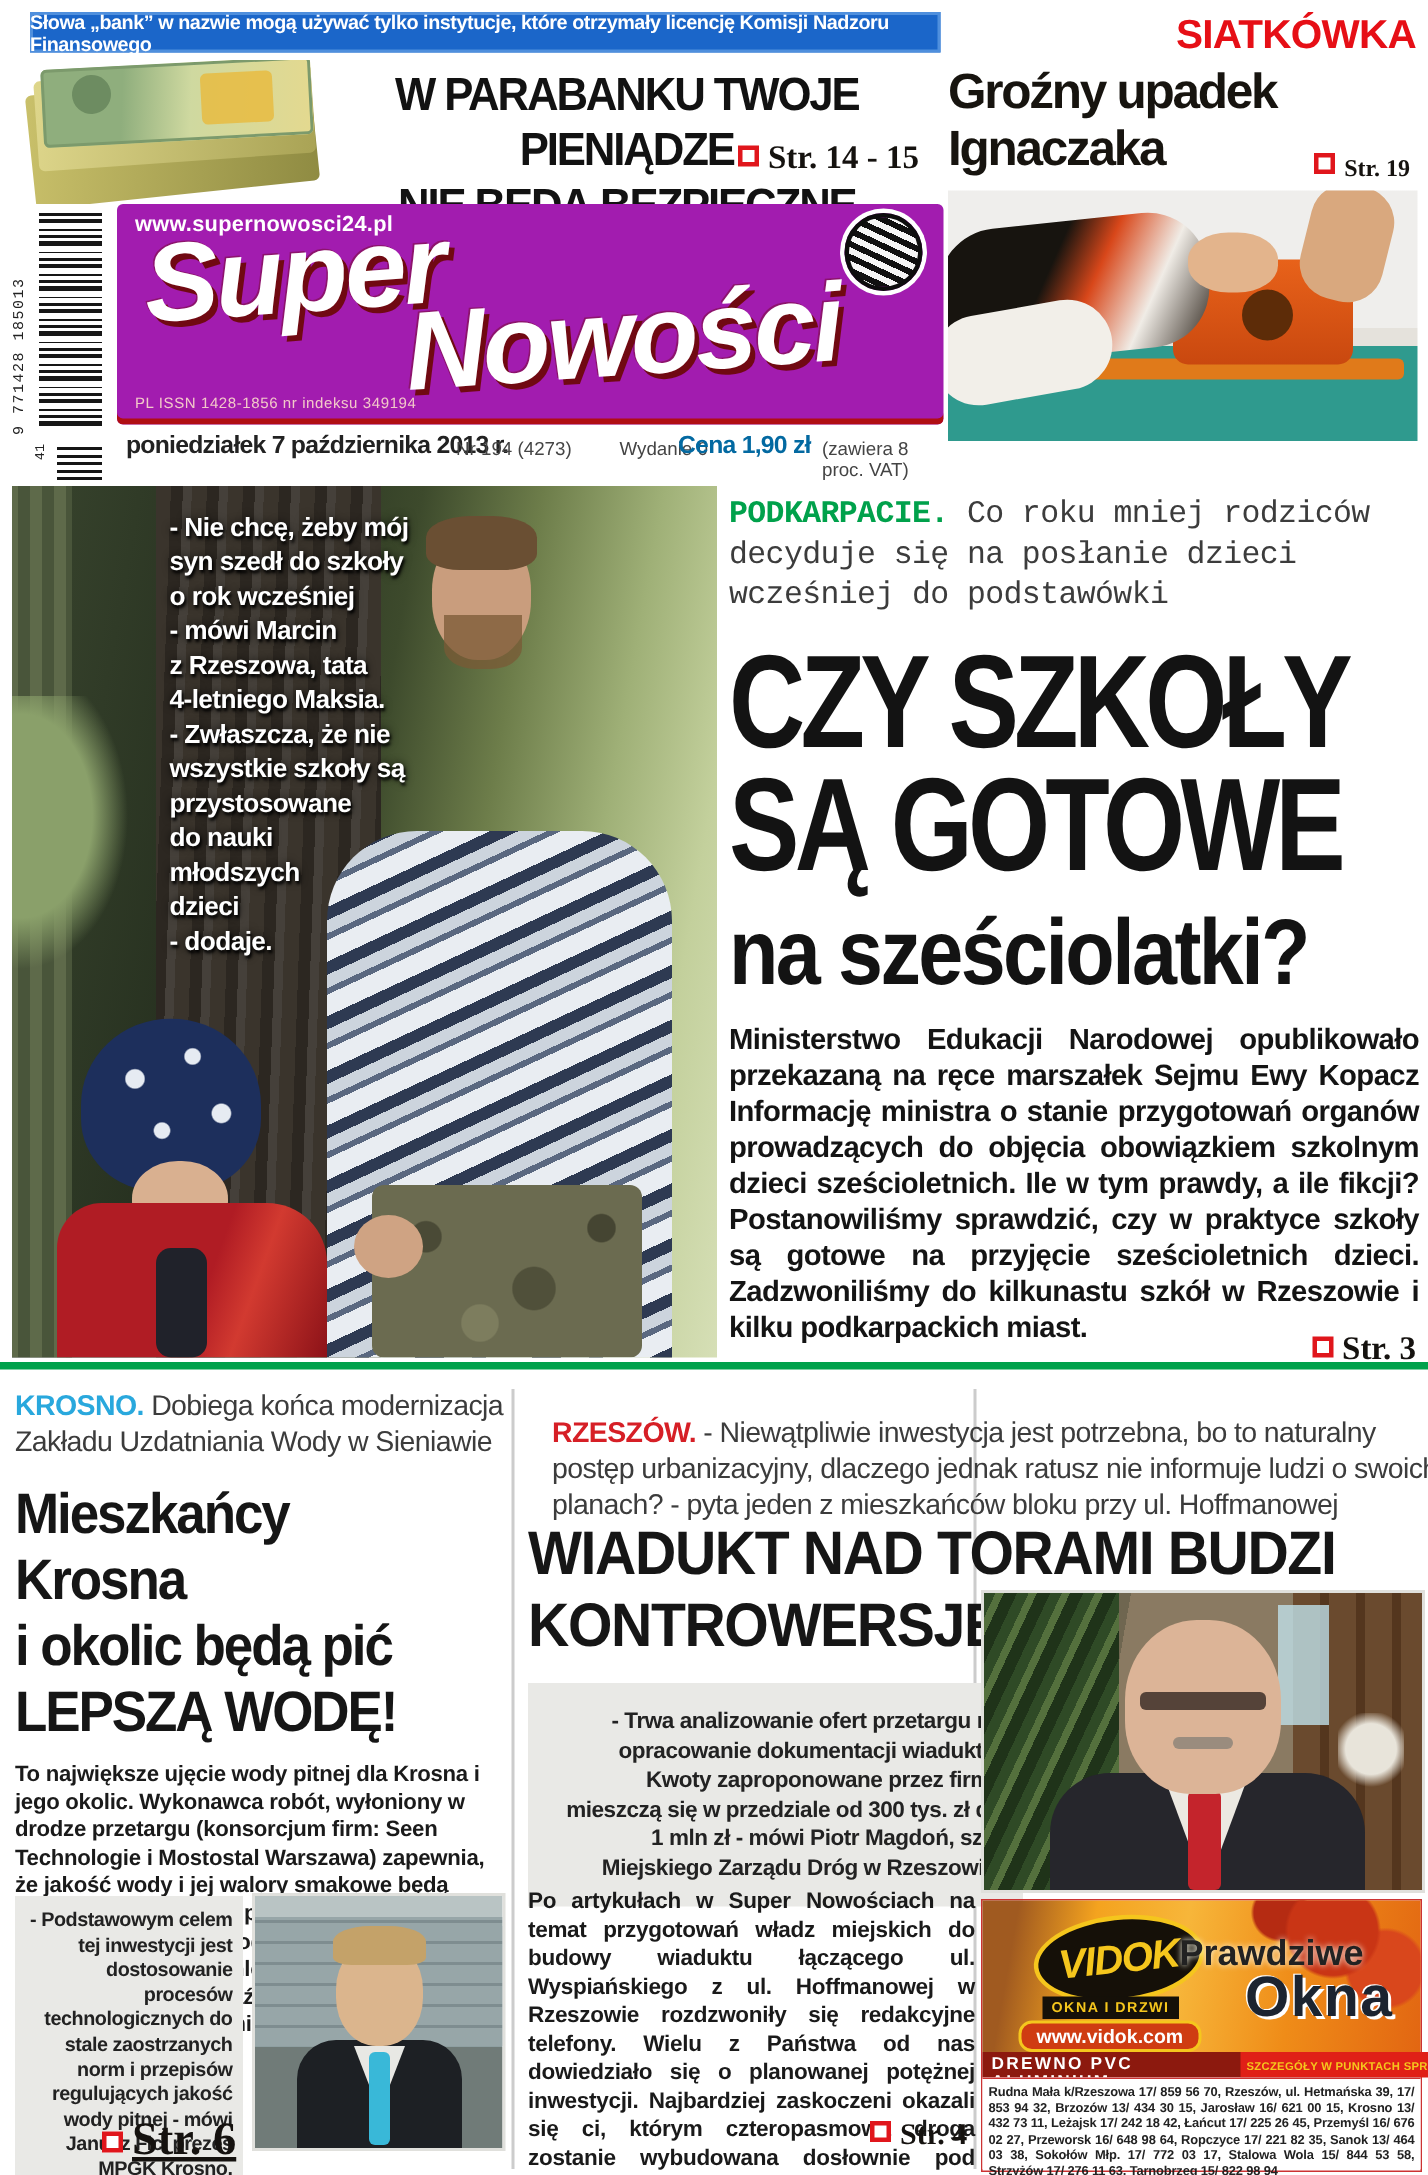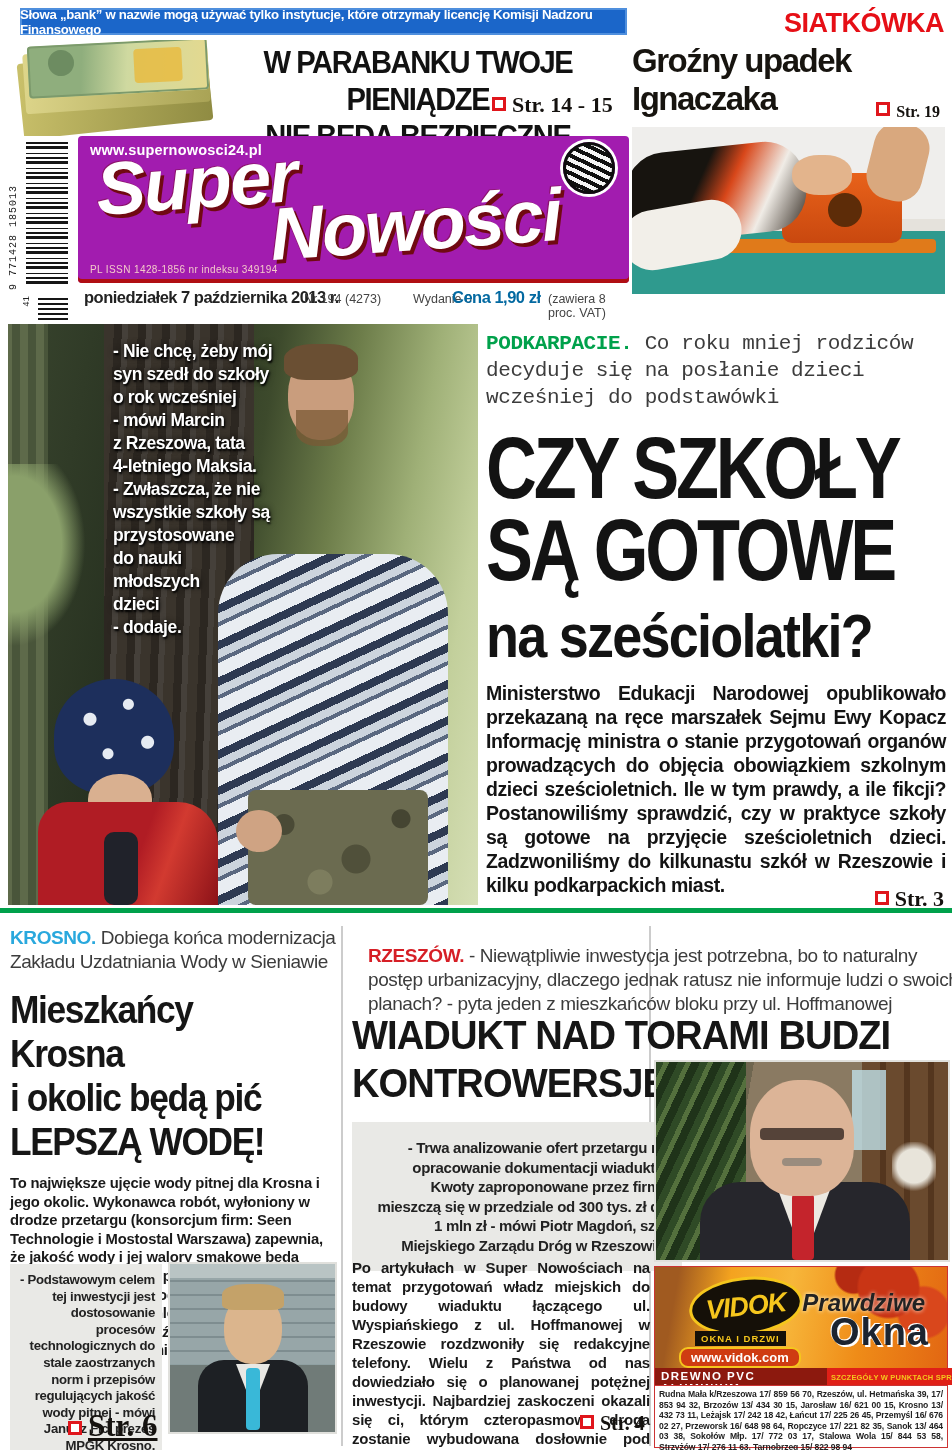--- a/index.html
+++ b/index.html
@@ -126,22 +126,22 @@
                radial-gradient(circle at 92% 45%,#d9471c 0 9%,rgba(0,0,0,0) 10%),
                radial-gradient(circle at 68% 8%,#b52b12 0 8%,rgba(0,0,0,0) 9%),
                linear-gradient(100deg,#a05a20 0 8%,#f4a31f 25%,#f7b63a 45%,#ef8c18 70%,#e26612 100%);}
   .adlogo{position:absolute;left:34px;top:10px;width:108px;height:52px;background:#151008;border-radius:50%;
     border:3px solid #f5c61d;display:flex;align-items:center;justify-content:center;transform:rotate(-6deg);}
   .adlogo span{color:#f5c61d;font-weight:900;font-style:italic;font-size:27px;letter-spacing:-1px;}
   .adsub{position:absolute;left:40px;top:64px;background:#151008;color:#f5c61d;font-weight:bold;
     font-size:9.5px;padding:2px 6px;letter-spacing:1px;}
   .adsite{position:absolute;left:24px;top:80px;background:#cf3c12;border:2px solid #f5c61d;border-radius:9px;
     color:#fff;font-weight:bold;font-size:13px;padding:1px 10px;}
-  .adtag1{position:absolute;right:22px;top:22px;font-size:24px;font-weight:900;color:#222;
-    text-shadow:0 0 4px #ffe;letter-spacing:0;font-style:italic;}
+  .adtag1{position:absolute;right:38px;top:22px;font-size:24px;font-weight:900;color:#222;
+    text-shadow:0 0 4px #ffe;letter-spacing:0;}
   .adtag2{position:absolute;right:18px;top:44px;font-size:38px;font-weight:900;color:#1c2430;
     text-shadow:2px 2px 0 #fff,-1px -1px 0 #fff;letter-spacing:1px;}
   .adbar{position:absolute;left:0;top:101px;width:100%;height:17px;background:#8c190e;display:flex;}
   .adbar .mats{flex:0 0 166px;color:#fff;font-weight:bold;font-size:11.5px;letter-spacing:1.5px;
     padding:2px 0 0 6px;}
   .adbar .note{flex:1;background:#e02017;color:#f5c61d;font-weight:bold;font-size:7.5px;
     padding:5px 2px 0 4px;letter-spacing:.2px;white-space:nowrap;}
   .adlocs{position:absolute;left:0;top:118px;width:calc(100% - 8px);height:54px;background:#fff;
     border-top:1px solid #c33;padding:3px 4px;font-size:8.6px;font-weight:bold;line-height:10.6px;
     color:#222;text-align:justify;letter-spacing:-0.1px;}

